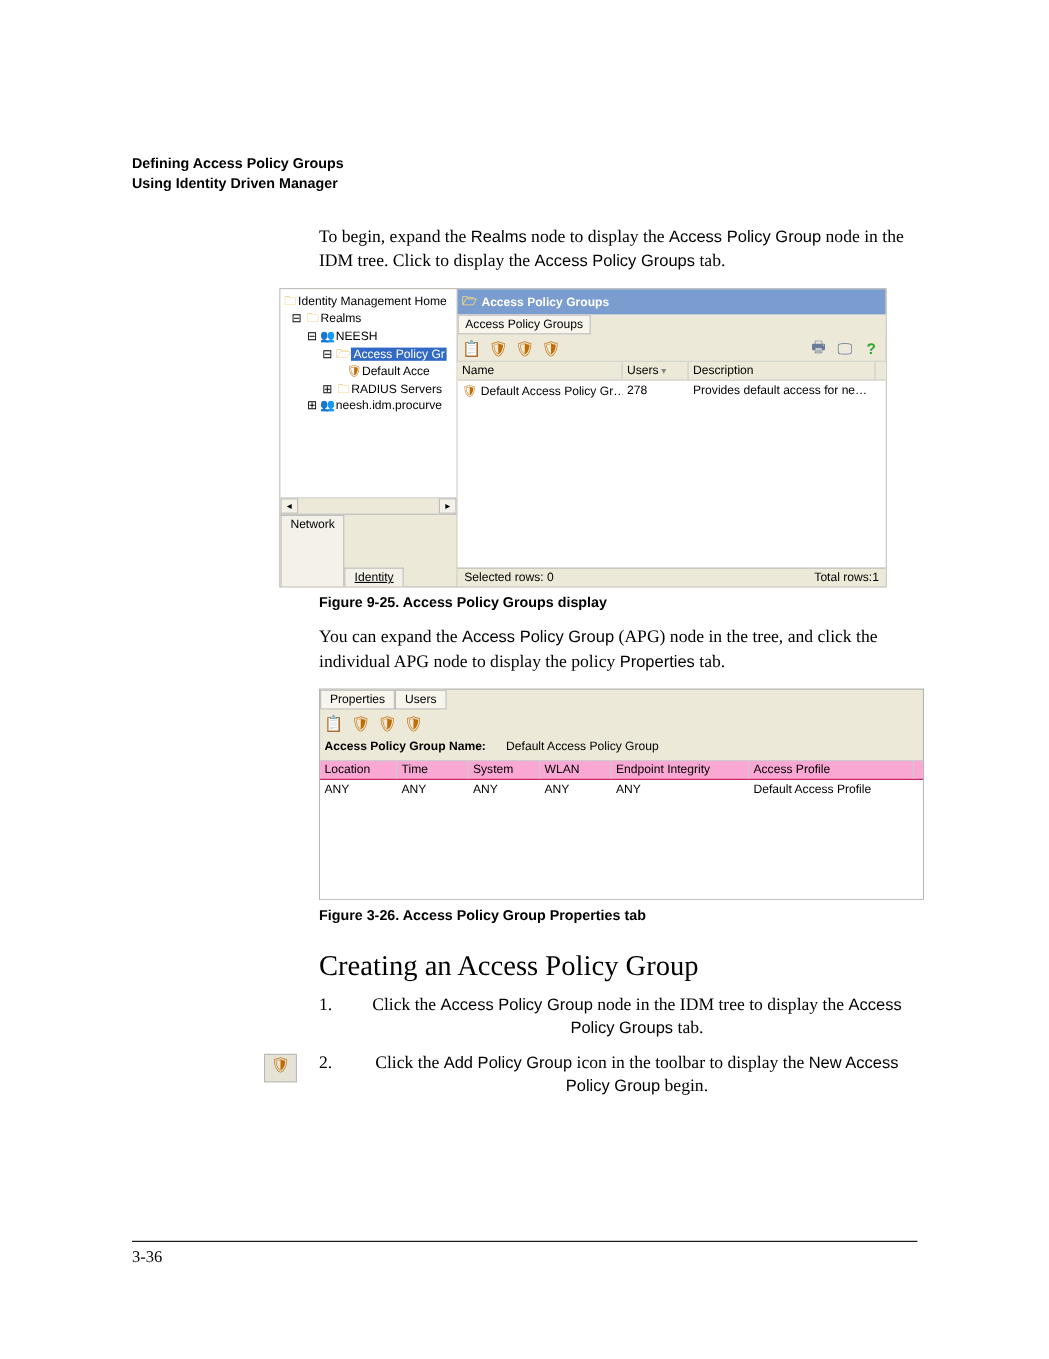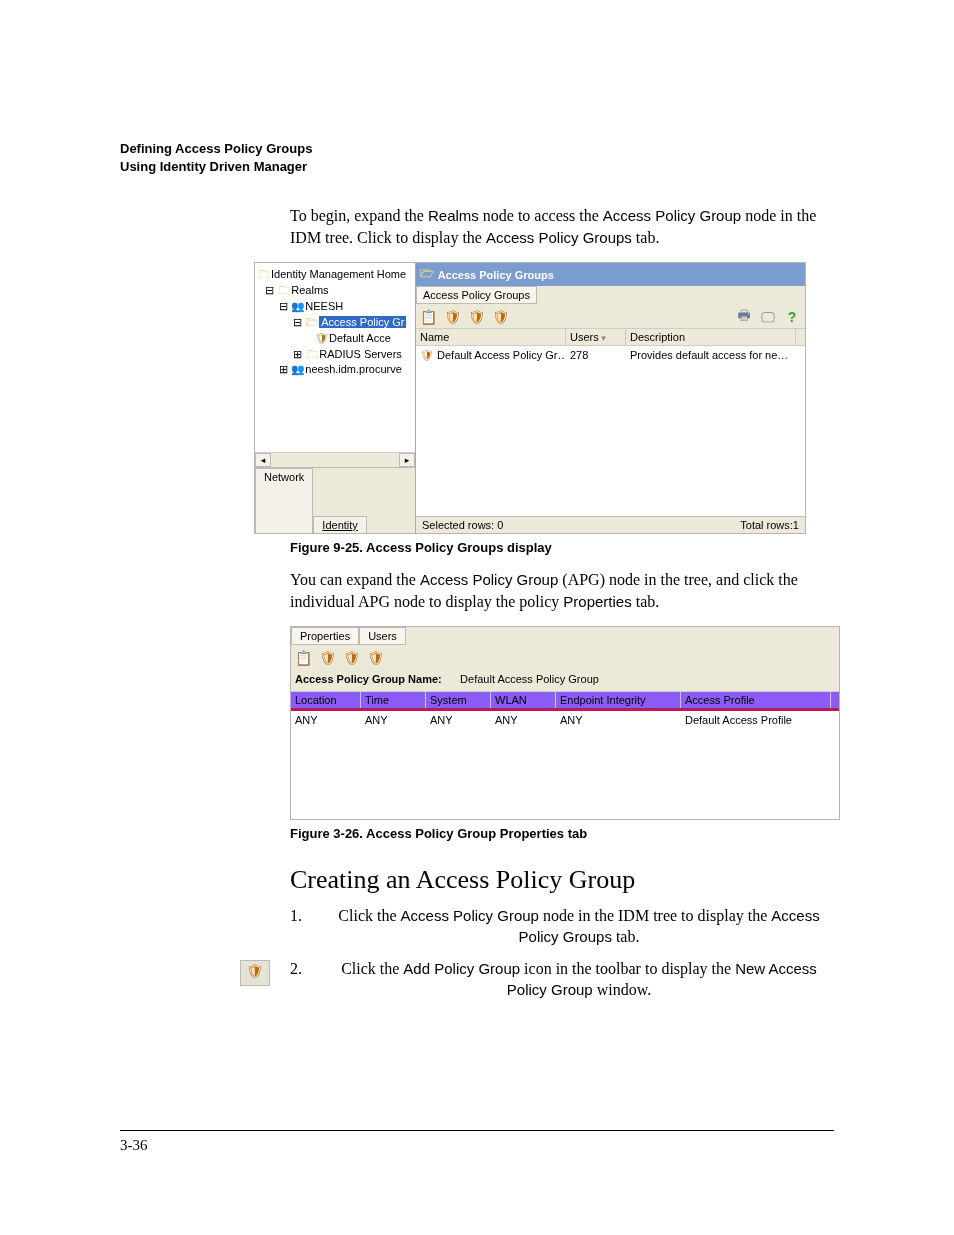--- a/index.html
+++ b/index.html
@@ -196,21 +196,21 @@
     padding: 2px 4px 6px 4px;
   }
   .fig26 .name-line b { font-size: 11px; }
   .fig26 .grid {
     background: #fff;
   }
   .fig26 .g-head, .fig26 .g-row {
     display: grid;
     grid-template-columns: 70px 65px 65px 65px 125px 150px;
   }
-  .fig26 .g-head { background: #8b5cf6; border-top: 1px solid #ccc; border-bottom: 3px solid #be185d; }
+  .fig26 .g-head { background: #f9a8d4; border-top: 1px solid #ccc; border-bottom: 1px solid #be185d; }
   .fig26 .g-head div { padding: 2px 4px; border-right: 1px solid #ccc; }
   .fig26 .g-row div { padding: 3px 4px; }
   .fig26 .g-body { height: 90px; background: #fff; }
 
   
   h2.section {
     font-family: "Times New Roman", serif;
     font-weight: normal;
     font-size: 26px;
     margin: 24px 0 10px 170px;
@@ -256,21 +256,21 @@
 
 <div class="page">
 
   <div class="header-block">
     <div>Defining Access Policy Groups</div>
     <div>Using Identity Driven Manager</div>
   </div>
 
   <div class="body-text">
     <p>
-      <span>To begin, expand the </span><span class="sans">Realms</span><span> node to access the </span><span class="sans">Access Policy Group</span><span> node in the IDM tree. Click to display the </span><span class="sans">Access Policy Groups</span><span> tab.</span>
+      <span>To begin, expand the </span><span class="sans">Realms</span><span> node to display the </span><span class="sans">Access Policy Group</span><span> node in the IDM tree. Click to display the </span><span class="sans">Access Policy Groups</span><span> tab.</span>
     </p>
   </div>
 
   <div class="fig25">
     <div class="tree-pane">
       <div class="tree-body">
         <div class="tree-line"><span class="ico folder">🗀</span><span>Identity Management Home</span></div>
         <div class="tree-line" style="padding-left:8px">⊟ <span class="ico folder">🗀</span><span>Realms</span></div>
         <div class="tree-line" style="padding-left:22px">⊟ <span class="ico people">👥</span><span>NEESH</span></div>
         <div class="tree-line" style="padding-left:36px">⊟ <span class="ico folder-open">🗁</span><span class="hl">Access Policy Gr</span></div>
@@ -381,21 +381,21 @@
     <div class="item">
       <div class="num">1.</div>
       <div class="txt">
         <span>Click the </span><span class="sans">Access Policy Group</span><span> node in the IDM tree to display the </span><span class="sans">Access Policy Groups</span><span> tab.</span>
       </div>
     </div>
     <div class="item item2">
       <div class="side-icon">🛡</div>
       <div class="num">2.</div>
       <div class="txt">
-        <span>Click the </span><span class="sans">Add Policy Group</span><span> icon in the toolbar to display the </span><span class="sans">New Access Policy Group</span><span> window.</span>
+        <span>Click the </span><span class="sans">Add Policy Group</span><span> icon in the toolbar to display the </span><span class="sans">New Access Policy Group</span><span> begin.</span>
       </div>
     </div>
   </div>
 
 </div>
 
 <hr class="footer-rule">
 <div class="page-num">3-36</div>
 
 </body></html>

